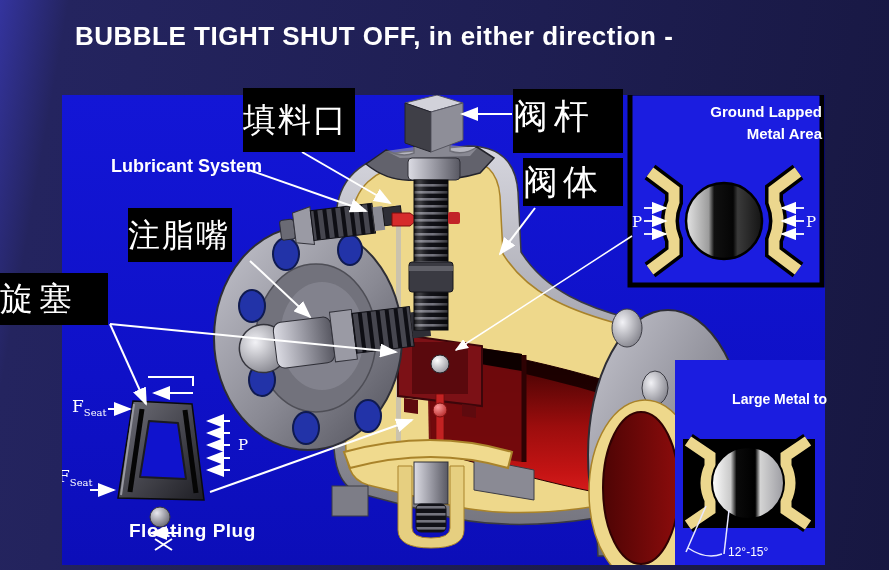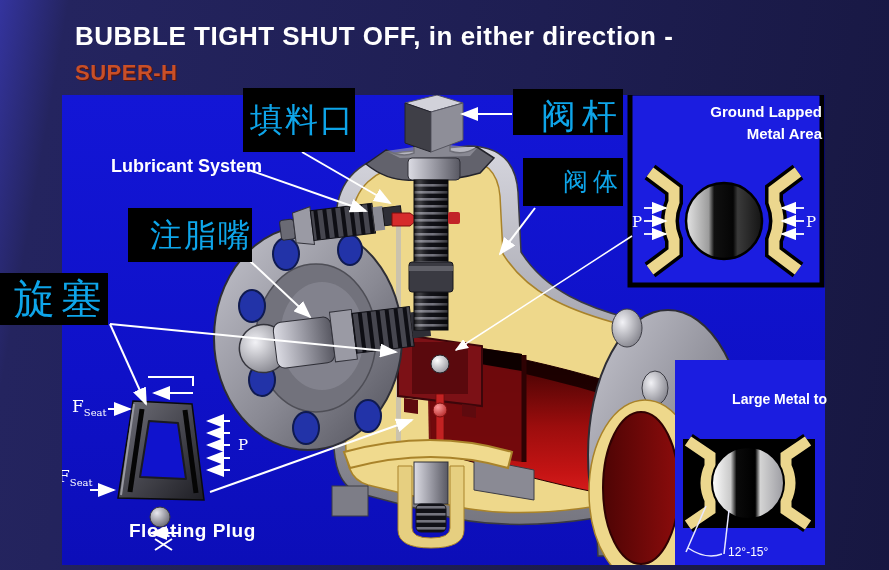--- a/index.html
+++ b/index.html
@@ -16,28 +16,28 @@
   .title1{
     position:absolute;left:75px;top:12px;z-index:3;color:#fff;
     font-size:26px;font-weight:bold;letter-spacing:.5px;white-space:nowrap;margin-top:9px;
   }
   .title2{
     position:absolute;left:75px;top:60px;z-index:3;color:#c94f28;
     font-size:22px;font-weight:bold;letter-spacing:.5px;
     text-shadow:1px 1px 0 #5a1408;
   }
   .cbox{
-    position:absolute;z-index:4;background:#000;color:#0ea5e9;text-align:right;
+    position:absolute;z-index:4;background:#000;color:#ffffff;text-align:left;
     font-family:"DejaVu Serif",serif;white-space:nowrap;
   }
   .cbox.b1{left:243px;top:88px;width:112px;height:64px;line-height:64px;font-size:33px;letter-spacing:2px;}
-  .cbox.b2{left:513px;top:89px;width:110px;height:46px;line-height:54px;font-size:35px;letter-spacing:6px;}
-  .cbox.b3{left:523px;top:158px;width:100px;height:48px;line-height:48px;font-size:25px;letter-spacing:5px;}
-  .cbox.b4{left:128px;top:208px;width:124px;height:54px;line-height:54px;font-size:32px;letter-spacing:2px;}
-  .cbox.b5{left:0px;top:273px;width:108px;height:52px;line-height:52px;font-size:41px;letter-spacing:6px;}
+  .cbox.b2{left:513px;top:89px;width:110px;height:64px;line-height:54px;font-size:35px;letter-spacing:6px;}
+  .cbox.b3{left:523px;top:158px;width:100px;height:48px;line-height:48px;font-size:35px;letter-spacing:5px;}
+  .cbox.b4{left:128px;top:208px;width:104px;height:54px;line-height:54px;font-size:32px;letter-spacing:2px;}
+  .cbox.b5{left:0px;top:273px;width:108px;height:52px;line-height:52px;font-size:33px;letter-spacing:6px;}
   .wlabel{position:absolute;z-index:4;color:#fff;font-weight:bold;white-space:nowrap;margin-left:33px;}
   .lub{left:78px;top:156px;font-size:18px;}
   .floatplug{left:96px;top:520px;font-size:19px;letter-spacing:.5px;}
   .inset-text{position:absolute;z-index:4;color:#fff;font-weight:bold;text-align:right;}
   .inset1t{left:630px;top:101px;width:192px;font-size:15px;line-height:22px;}
   .inset2t{left:675px;top:389px;width:152px;font-size:14px;line-height:20px;}
 </style>
 </head>
 <body>
 
@@ -292,21 +292,20 @@
         <line x1="250" y1="261" x2="310" y2="317" marker-end="url(#arrowW)"></line>
         <line x1="110" y1="324" x2="146" y2="404" marker-end="url(#arrowW)"></line>
         <line x1="110" y1="324" x2="396" y2="352" marker-end="url(#arrowW)"></line>
         <line x1="210" y1="492" x2="412" y2="420" marker-end="url(#arrowW)"></line>
         <line stroke-width="1.5" x1="632" y1="236" x2="456" y2="350" marker-end="url(#arrowW)"></line>
       </g>
     </g>
   </svg>
 
   <div class="title1">BUBBLE TIGHT SHUT OFF, in either direction -</div>
-  <div class="title2">SUPER-H</div>
 
   <div class="cbox b1">填料口</div>
   <div class="cbox b2">阀杆</div>
   <div class="cbox b3">阀体</div>
   <div class="cbox b4">注脂嘴</div>
   <div class="cbox b5">旋塞</div>
 
   <div class="wlabel lub">Lubricant System</div>
   <div class="wlabel floatplug">Floating Plug</div>
 

